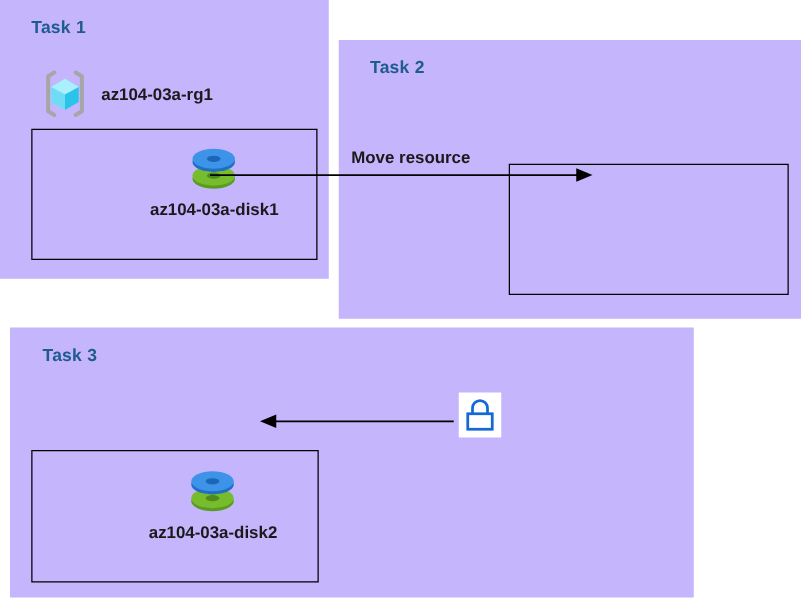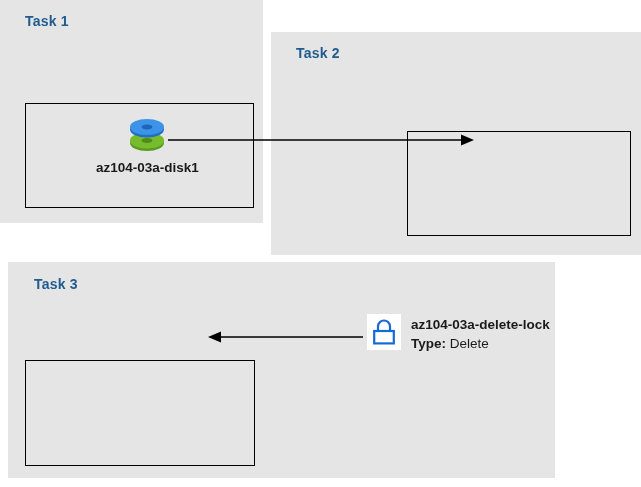--- a/index.html
+++ b/index.html
@@ -15,21 +15,21 @@
     overflow: hidden;
   }
   .stage {
     position: absolute;
     left: 0; top: 0;
     width: 641px;
     height: 487px;
   }
   .panel {
     position: absolute;
-    background: #e5e5e5;
+    background: #c4b5fd;
   }
   #panel-task1 { left: 0px;   top: 0px;   width: 263px; height: 223px; }
   #panel-task2 { left: 271px; top: 0px;   width: 370px; height: 223px; margin-top: 32px; }
   #panel-task3 { left: 8px;   top: 262px; width: 547px; height: 216px; }
 
   .panel-title {
     position: absolute;
     font-size: 14px;
     font-weight: bold;
     color: #1f5b8f;
@@ -65,20 +65,21 @@
     font-weight: bold;
     color: #1a1a1a;
   }
   .rg-icon { width: 40px; height: 40px; display: block; }
 
   
   .disk-node {
     position: absolute;
     text-align: center;
     white-space: nowrap;
+    margin-left: 24px;
   }
   #disk-task1 { left: 96px;  top: 114px; }
   #disk-task3 { left: 95px;  top: 372px; }
   .disk-icon { width: 44px; height: 42px; display: block; margin: 0 auto; }
   .disk-label {
     font-size: 13.5px;
     font-weight: bold;
     color: #1a1a1a;
     margin-top: 4px;
   }
@@ -130,20 +131,33 @@
   .lock-type b { font-weight: bold; }
 </style>
 </head>
 <body>
 
 <div class="stage">
 
   <div class="panel" id="panel-task1">
     <div class="panel-title" id="title-task1">Task 1</div>
 
+    <div class="rg-node" id="rg-task1">
+      <span class="rg-icon-wrap">
+        <svg class="rg-icon" viewBox="0 0 40 40" xmlns="http://www.w3.org/2000/svg">
+          <path d="M11.5 3 L6.5 6 L6.5 34 L11.5 37" fill="none" stroke="#a6a6a6" stroke-width="3.2" stroke-linecap="round" stroke-linejoin="round"></path>
+          <path d="M28.5 3 L33.5 6 L33.5 34 L28.5 37" fill="none" stroke="#a6a6a6" stroke-width="3.2" stroke-linecap="round" stroke-linejoin="round"></path>
+          <polygon points="20,8 31,14.5 31,26.5 20,33 9,26.5 9,14.5" fill="#7ee8fa"></polygon>
+          <polygon points="20,8 31,14.5 20,20.5 9,14.5" fill="#a9f0fc"></polygon>
+          <polygon points="20,20.5 31,14.5 31,26.5 20,33" fill="#2bc4e8"></polygon>
+          <polygon points="20,20.5 20,33 9,26.5 9,14.5" fill="#6fdcf5"></polygon>
+        </svg>
+      </span>
+      <span class="rg-label">az104-03a-rg1</span>
+    </div>
 
     <div class="inner-box" id="box-task1"></div>
 
     <div class="disk-node" id="disk-task1">
       <span>
         <svg class="disk-icon" viewBox="0 0 44 42" xmlns="http://www.w3.org/2000/svg">
           <ellipse cx="22" cy="29" rx="17" ry="8" fill="#5a9c20"></ellipse>
           <ellipse cx="22" cy="26.5" rx="17" ry="8" fill="#76bc2d"></ellipse>
           <ellipse cx="22" cy="26.5" rx="5.4" ry="2.5" fill="#4e8a1c"></ellipse>
           <ellipse cx="22" cy="15.5" rx="17" ry="8" fill="#1f6fc4"></ellipse>
@@ -155,45 +169,55 @@
     </div>
   </div>
 
   <div class="panel" id="panel-task2">
     <div class="panel-title" id="title-task2">Task 2</div>
 
     <div class="inner-box" id="box-task2"></div>
 
   </div>
 
+  <div class="arrow-label" id="label-move">Move resource</div>
 
   <svg class="arrow-svg" id="arrow-move" width="307" height="24" viewBox="0 0 307 24" xmlns="http://www.w3.org/2000/svg">
     <line x1="0" y1="12" x2="296" y2="12" stroke="#000000" stroke-width="1.4"></line>
     <polygon points="306,12 293,6.6 293,17.4" fill="#000000"></polygon>
   </svg>
 
   <div class="panel" id="panel-task3">
     <div class="panel-title" id="title-task3">Task 3</div>
 
     <div class="inner-box" id="box-task3"></div>
   </div>
 
 
+  <div class="disk-node" id="disk-task3">
+    <span>
+      <svg class="disk-icon" viewBox="0 0 44 42" xmlns="http://www.w3.org/2000/svg">
+        <ellipse cx="22" cy="29" rx="17" ry="8" fill="#5a9c20"></ellipse>
+        <ellipse cx="22" cy="26.5" rx="17" ry="8" fill="#76bc2d"></ellipse>
+        <ellipse cx="22" cy="26.5" rx="5.4" ry="2.5" fill="#4e8a1c"></ellipse>
+        <ellipse cx="22" cy="15.5" rx="17" ry="8" fill="#1f6fc4"></ellipse>
+        <ellipse cx="22" cy="13" rx="17" ry="8" fill="#3d93e8"></ellipse>
+        <ellipse cx="22" cy="13" rx="5.4" ry="2.5" fill="#1b66b8"></ellipse>
+      </svg>
+    </span>
+    <div class="disk-label">az104-03a-disk2</div>
+  </div>
 
   <svg class="arrow-svg" id="arrow-lock" width="155" height="24" viewBox="0 0 155 24" xmlns="http://www.w3.org/2000/svg">
     <line x1="11" y1="12" x2="155" y2="12" stroke="#000000" stroke-width="1.4"></line>
     <polygon points="0,12 13,6.6 13,17.4" fill="#000000"></polygon>
   </svg>
 
   <div id="lock-node">
     <span class="lock-icon-wrap">
       <svg class="lock-icon" viewBox="0 0 26 28" xmlns="http://www.w3.org/2000/svg">
         <path d="M7 13 L7 8.5 A6 6 0 0 1 19 8.5 L19 13" fill="none" stroke="#1569d6" stroke-width="2.2"></path>
         <rect x="3.2" y="13" width="19.6" height="12.4" fill="none" stroke="#1569d6" stroke-width="2.2"></rect>
       </svg>
     </span>
-    <span class="lock-text">
-      <div class="lock-title">az104-03a-delete-lock</div>
-      <div class="lock-type"><b>Type:</b> <span>Delete</span></div>
-    </span>
   </div>
 
 </div>
 
 </body></html>

